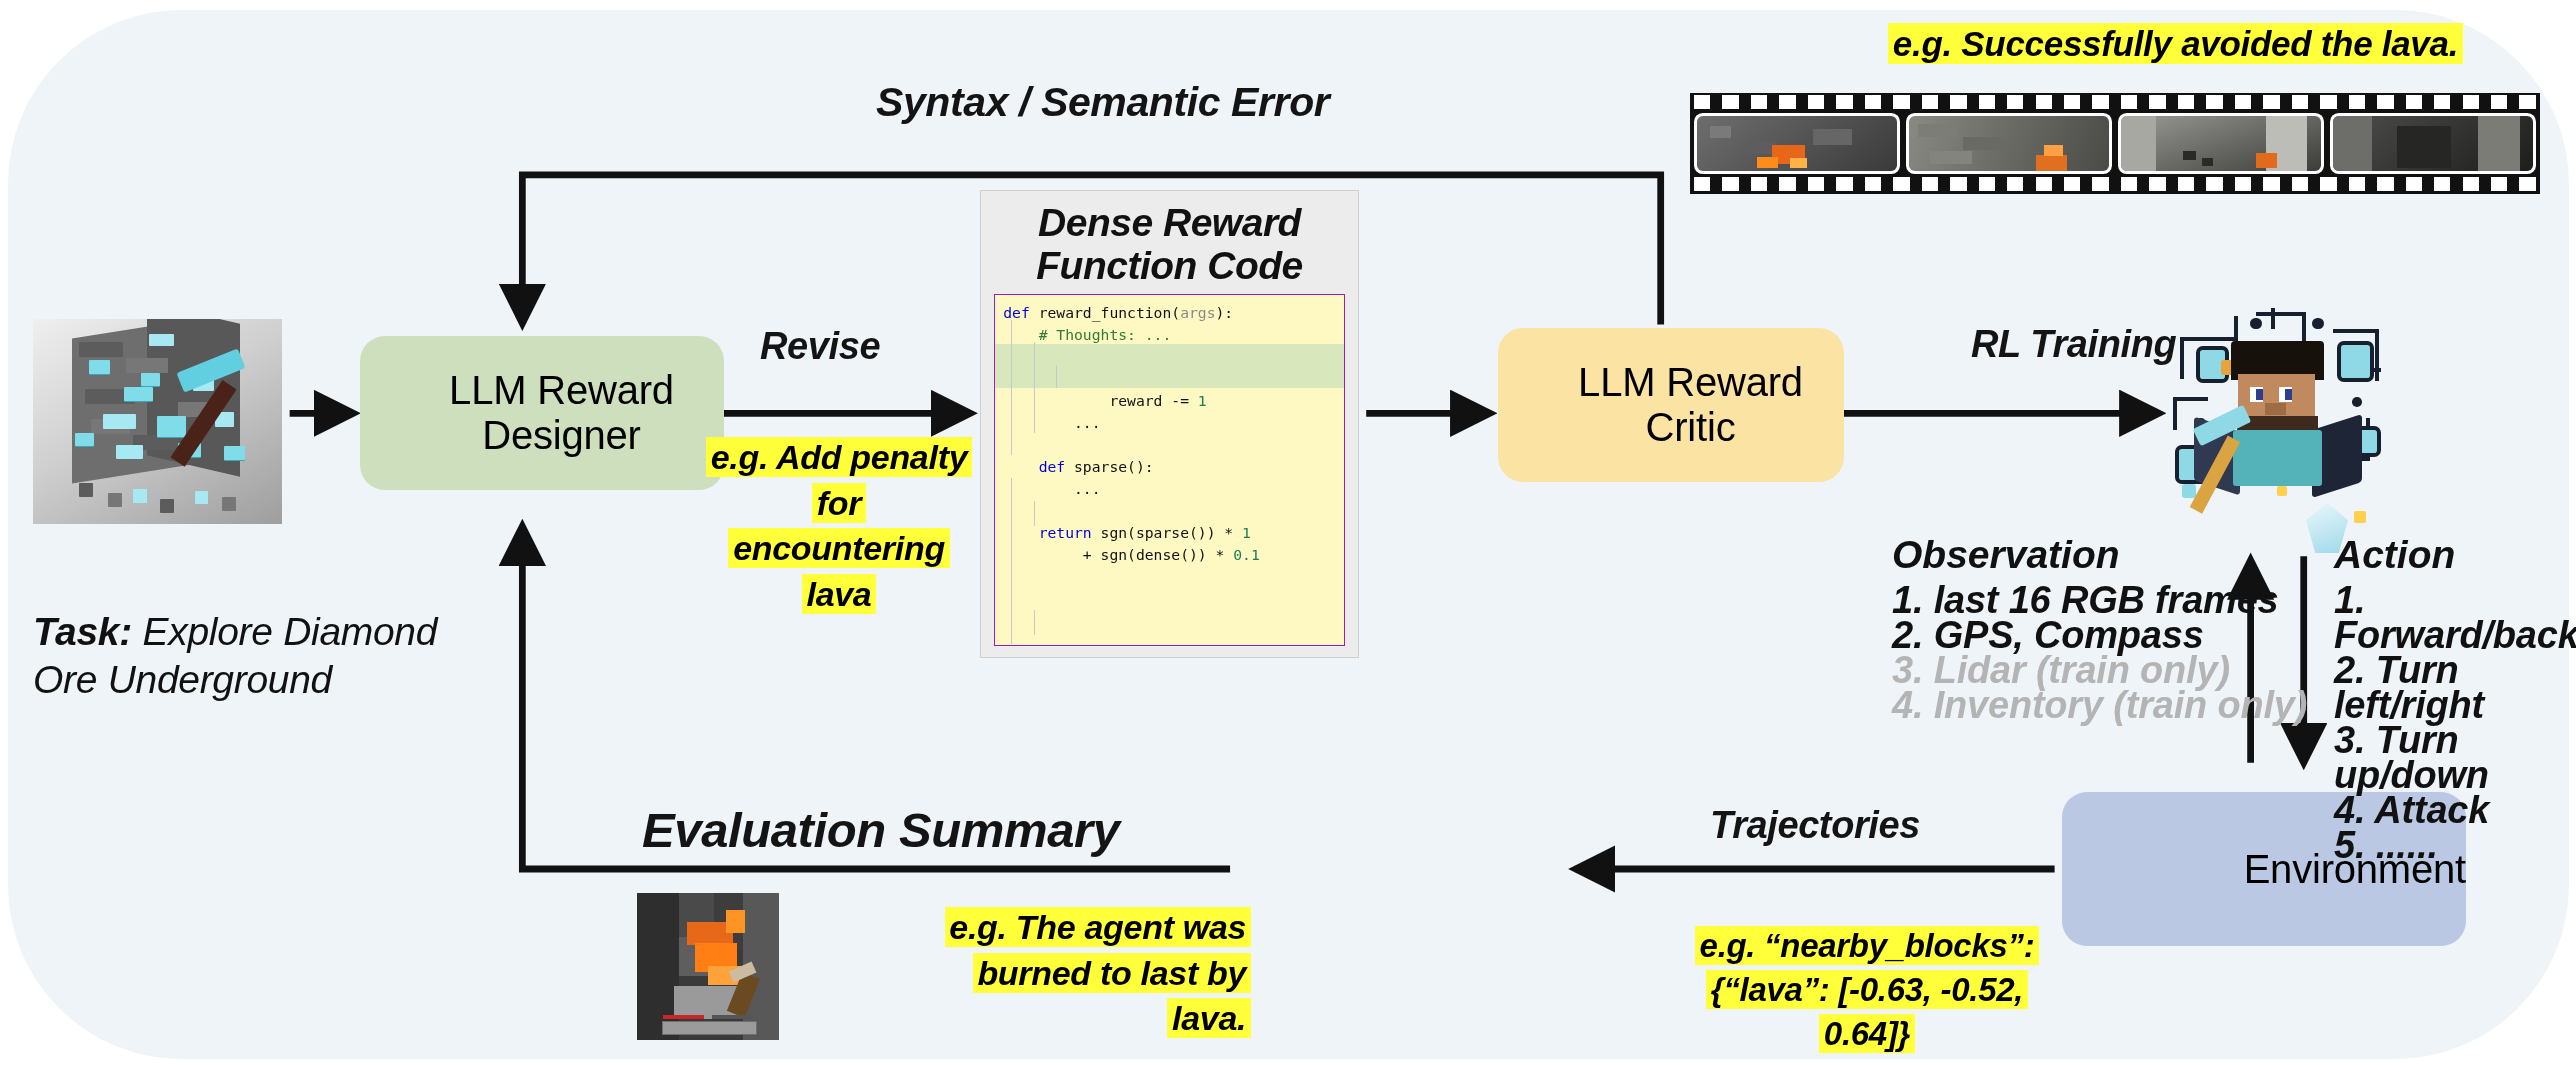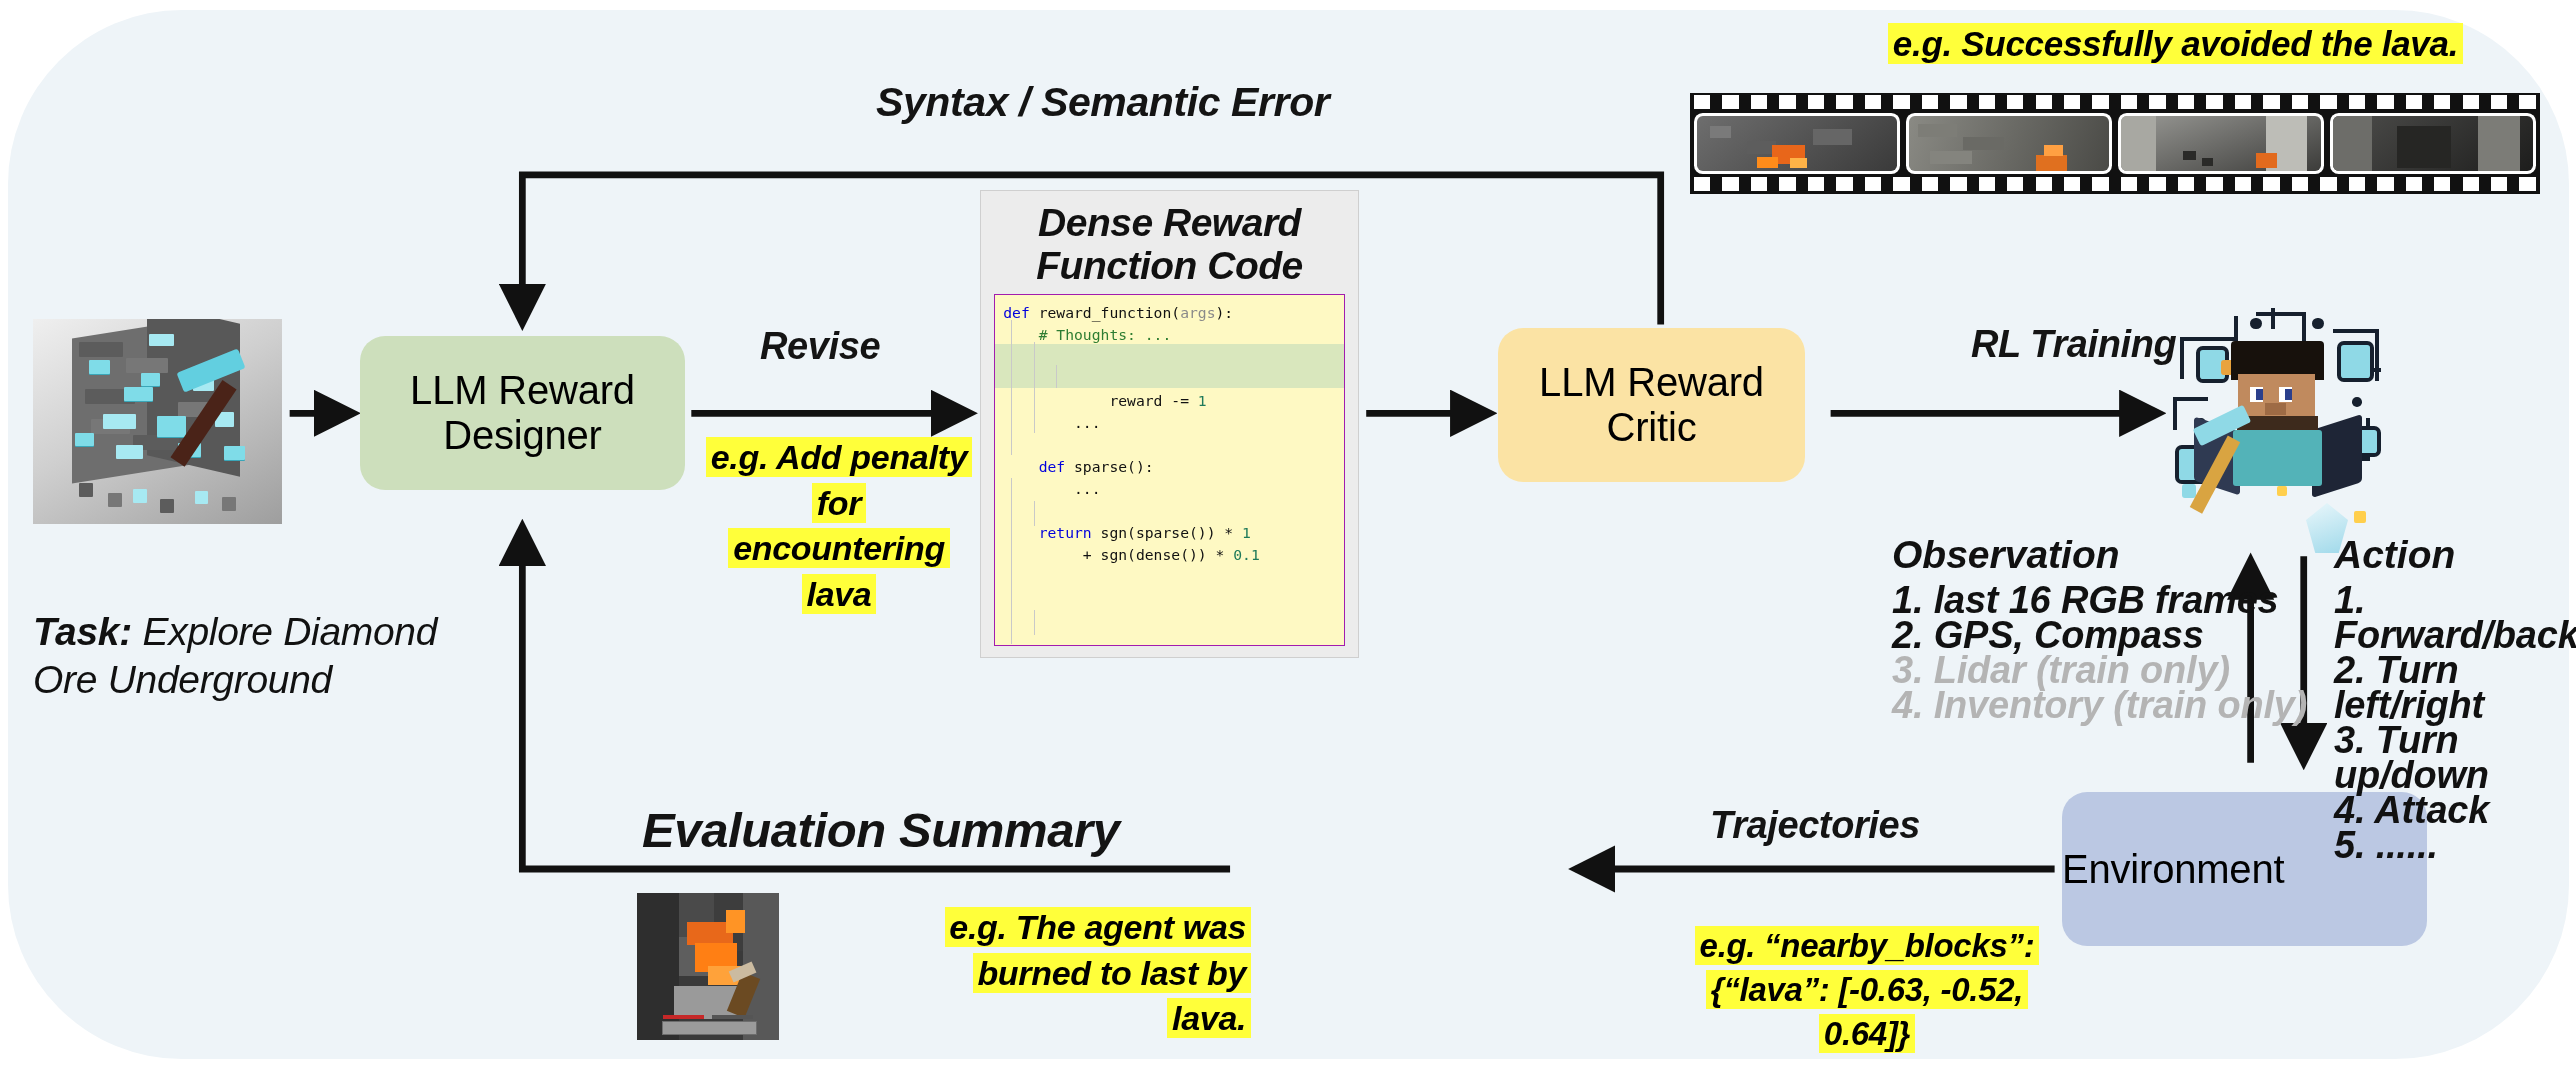--- a/index.html
+++ b/index.html
@@ -5,23 +5,23 @@
   html,body{margin:0;padding:0;background:#ffffff;}
   body{width:2576px;height:1066px;font-family:"Liberation Sans",sans-serif;overflow:hidden;}
   #root{position:relative;width:2576px;height:1066px;}
 
   .panel{position:absolute;left:7.7px;top:9.7px;width:2561px;height:1049px;
          background:#eef4f8;border-radius:174px;}
 
   .abs{position:absolute;}
 
   
-  .node{position:absolute;display:flex;align-items:center;justify-content:flex-start;
+  .node{position:absolute;display:flex;align-items:center;justify-content:flex-end;
         text-align:center;border-radius:25px;color:#000;line-height:1.12;
-        font-size:40px;letter-spacing:-0.2px;}
+        font-size:40px;letter-spacing:-0.2px;padding-left:39px;}
 
   .node-designer{left:360px;top:336px;width:325px;height:154px;background:#cddfbc;}
   .node-critic{left:1498px;top:328px;width:307px;height:154px;background:#fbe3a4;}
   .node-analyzer{left:1238px;top:792px;width:327px;height:154px;background:#f3cbab;}
   .node-env{left:2062px;top:792px;width:365px;height:154px;background:#bbc8e3;}
 
   
   .elabel{position:absolute;font-style:italic;font-weight:700;color:#141414;
           font-size:38px;white-space:nowrap;letter-spacing:-0.4px;}
   .l-syntax{left:876px;top:79px;font-size:41px;}

